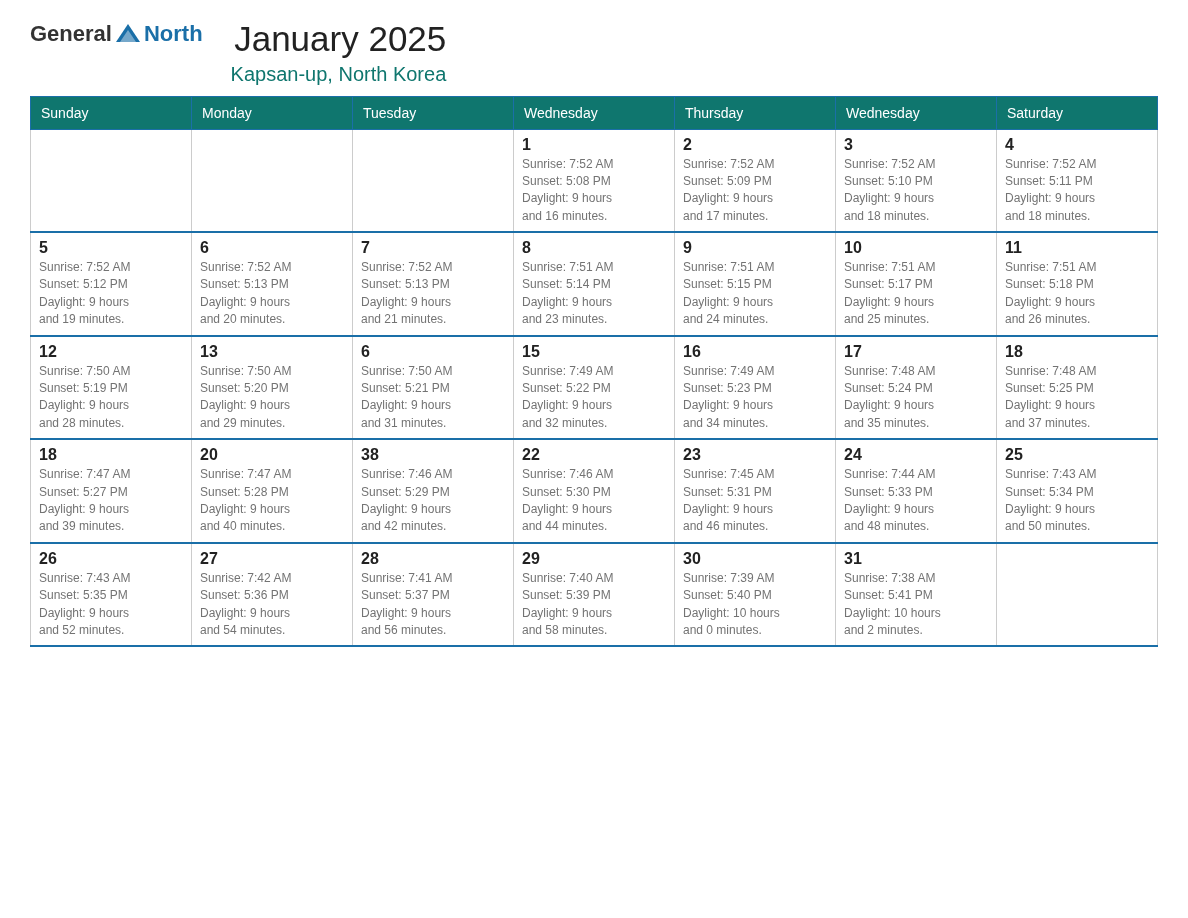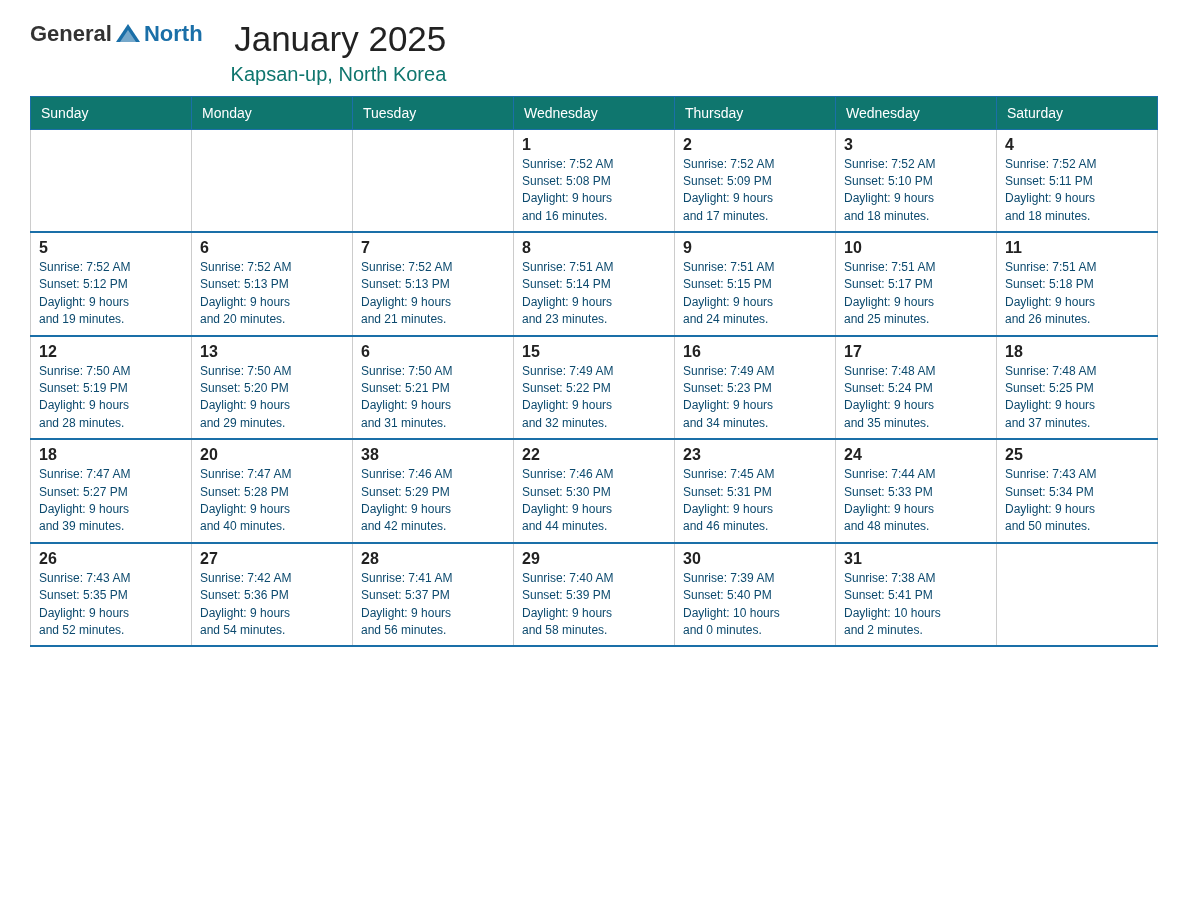--- a/index.html
+++ b/index.html
@@ -76,21 +76,21 @@
     }
     .day-number {
       font-size: 16px;
       font-weight: bold;
       color: #222;
       display: block;
       margin-bottom: 2px;
     }
     .day-info {
       font-size: 12px;
-      color: #0c4a6e;
+      color: #737373;
       line-height: 1.45;
     }
     .empty-cell {
       background: #fff;
     }
   </style>
 </head>
 <body>
 
 <div class="header">

